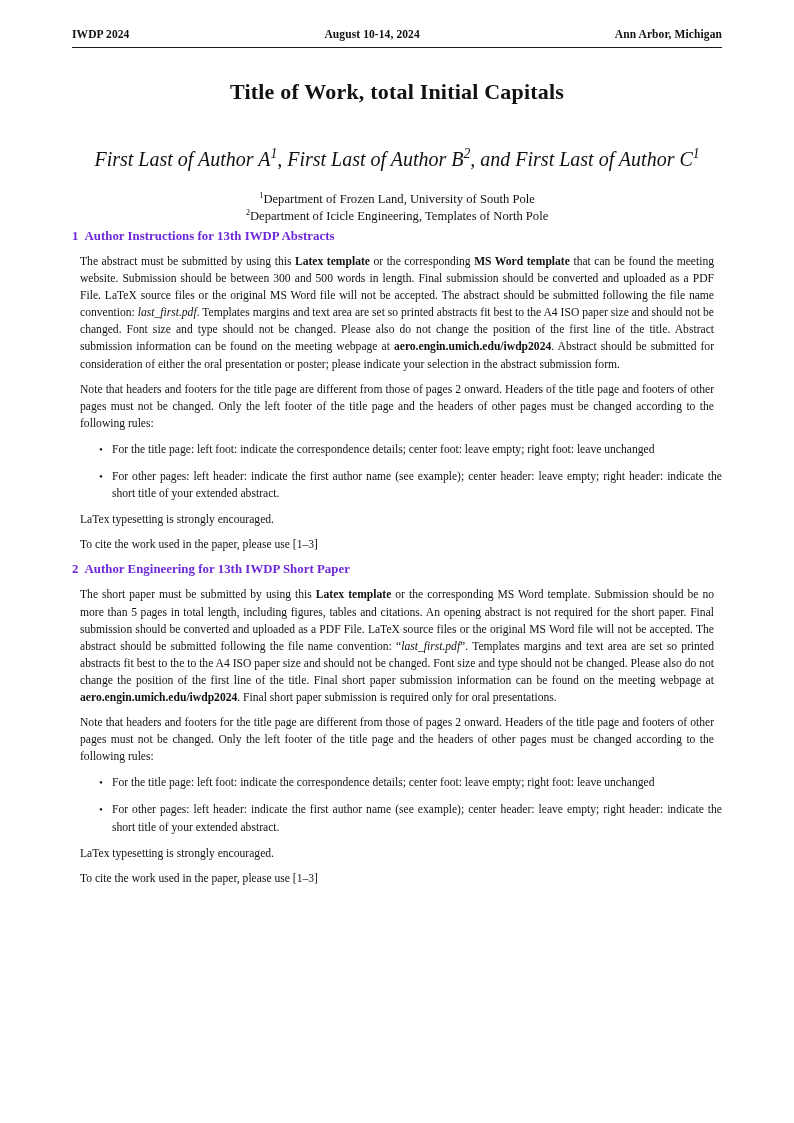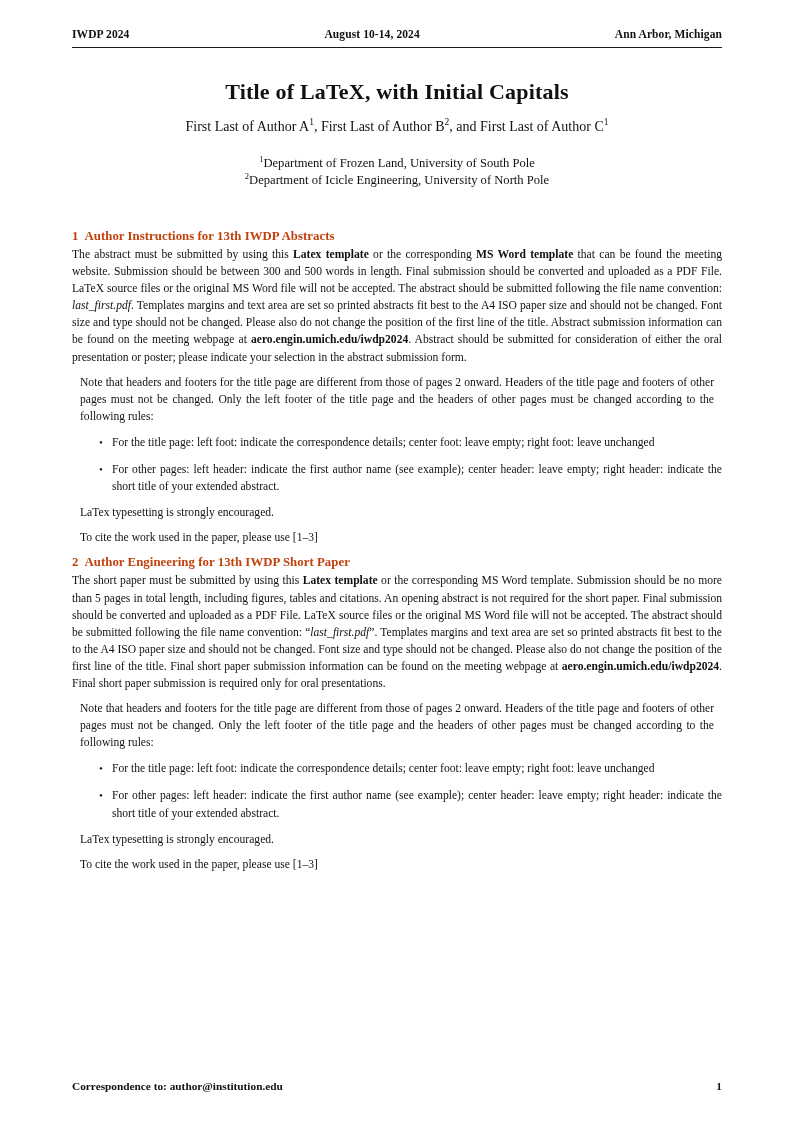--- a/index.html
+++ b/index.html
@@ -58,54 +58,55 @@
     text-align: center;
   }
   .doc-title {
     font-size: 22px;
     font-weight: bold;
     letter-spacing: 0.2px;
     line-height: 1.25;
     margin: 0 0 0 0;
   }
   .authors {
-    font-size: 14px;
-    margin-top: 12px;
+    font-size: 20px;
+    margin-top: 40px;
     line-height: 1.3;
+    font-style: italic;
   }
   .affils {
     font-size: 12.6px;
     margin-top: 19px;
     line-height: 1.35;
   }
   .affils div { white-space: nowrap; }
   sup { font-size: 0.68em; vertical-align: super; line-height: 0; }
 
   
   .body {
     position: absolute;
     left: 72px;
     top: 228px;
     width: 650px;
     font-size: 11.6px;
     line-height: 17.1px;
   }
   h2.section {
-    color: #c2410c;
+    color: #6d28d9;
     font-size: 12.8px;
     font-weight: bold;
     margin: 0 0 1px 0;
     line-height: 17px;
     letter-spacing: 0.05px;
   }
   h2.section .secnum { margin-right: 6px; }
   .sec2 { margin-top: 6px; }
 
   p.para {
-    margin: 0;
+    margin: 8px;
     text-align: justify;
     text-justify: inter-word;
     hyphens: none;
   }
   p.tight { margin: 8px; }
 
   b, strong { font-weight: bold; }
   i, em { font-style: italic; }
 
   ul.rules {
@@ -150,29 +151,29 @@
 <div class="page">
 
   <div class="pagehead">
     <span class="hl">IWDP 2024</span>
     <span class="hc">August 10-14, 2024</span>
     <span class="hr">Ann Arbor, Michigan</span>
   </div>
   <div class="headrule"></div>
 
   <div class="titleblock">
-    <div class="doc-title">Title of LaTeX, with Initial Capitals</div>
+    <div class="doc-title">Title of Work, total Initial Capitals</div>
 
     <div class="authors">
       <span>First Last of Author A</span><sup>1</sup><span>, </span><span>First Last of Author B</span><sup>2</sup><span>, and </span><span>First Last of Author C</span><sup>1</sup>
     </div>
 
     <div class="affils">
       <div><sup>1</sup><span>Department of Frozen Land, University of South Pole</span></div>
-      <div><sup>2</sup><span>Department of Icicle Engineering, University of North Pole</span></div>
+      <div><sup>2</sup><span>Department of Icicle Engineering, Templates of North Pole</span></div>
     </div>
   </div>
 
   <div class="body">
 
     <h2 class="section">
       <span class="secnum">1</span><span>Author Instructions for 13th IWDP Abstracts</span>
     </h2>
 
     <p class="para"><span>The abstract must be submitted by using this </span><b>Latex template</b><span> or the corresponding </span><b>MS Word template</b><span> that can be found the meeting website. Submission should be between 300 and 500 words in length. Final submission should be converted and uploaded as a PDF File. LaTeX source files or the original MS Word file will not be accepted. The abstract should be submitted following the file name convention: </span><i>last_first.pdf</i><span>. Templates margins and text area are set so printed abstracts fit best to the A4 ISO paper size and should not be changed. Font size and type should not be changed. Please also do not change the position of the first line of the title. Abstract submission information can be found on the meeting webpage at </span><b>aero.engin.umich.edu/iwdp2024</b><span>. Abstract should be submitted for consideration of either the oral presentation or poster; please indicate your selection in the abstract submission form.</span></p>
@@ -199,18 +200,14 @@
     <ul class="rules">
       <li><span class="bul">•</span><span>For the title page: left foot: indicate the correspondence details; center foot: leave empty; right foot: leave unchanged</span></li>
       <li><span class="bul">•</span><span>For other pages: left header: indicate the first author name (see example); center header: leave empty; right header: indicate the short title of your extended abstract.</span></li>
     </ul>
 
     <p class="para tight after-list">LaTex typesetting is strongly encouraged.</p>
     <p class="para tight">To cite the work used in the paper, please use [1–3]</p>
 
   </div>
 
-  <div class="pagefoot">
-    <span class="fl">Correspondence to: author@institution.edu</span>
-    <span class="fr">1</span>
-  </div>
 
 </div>
 
 </body></html>

